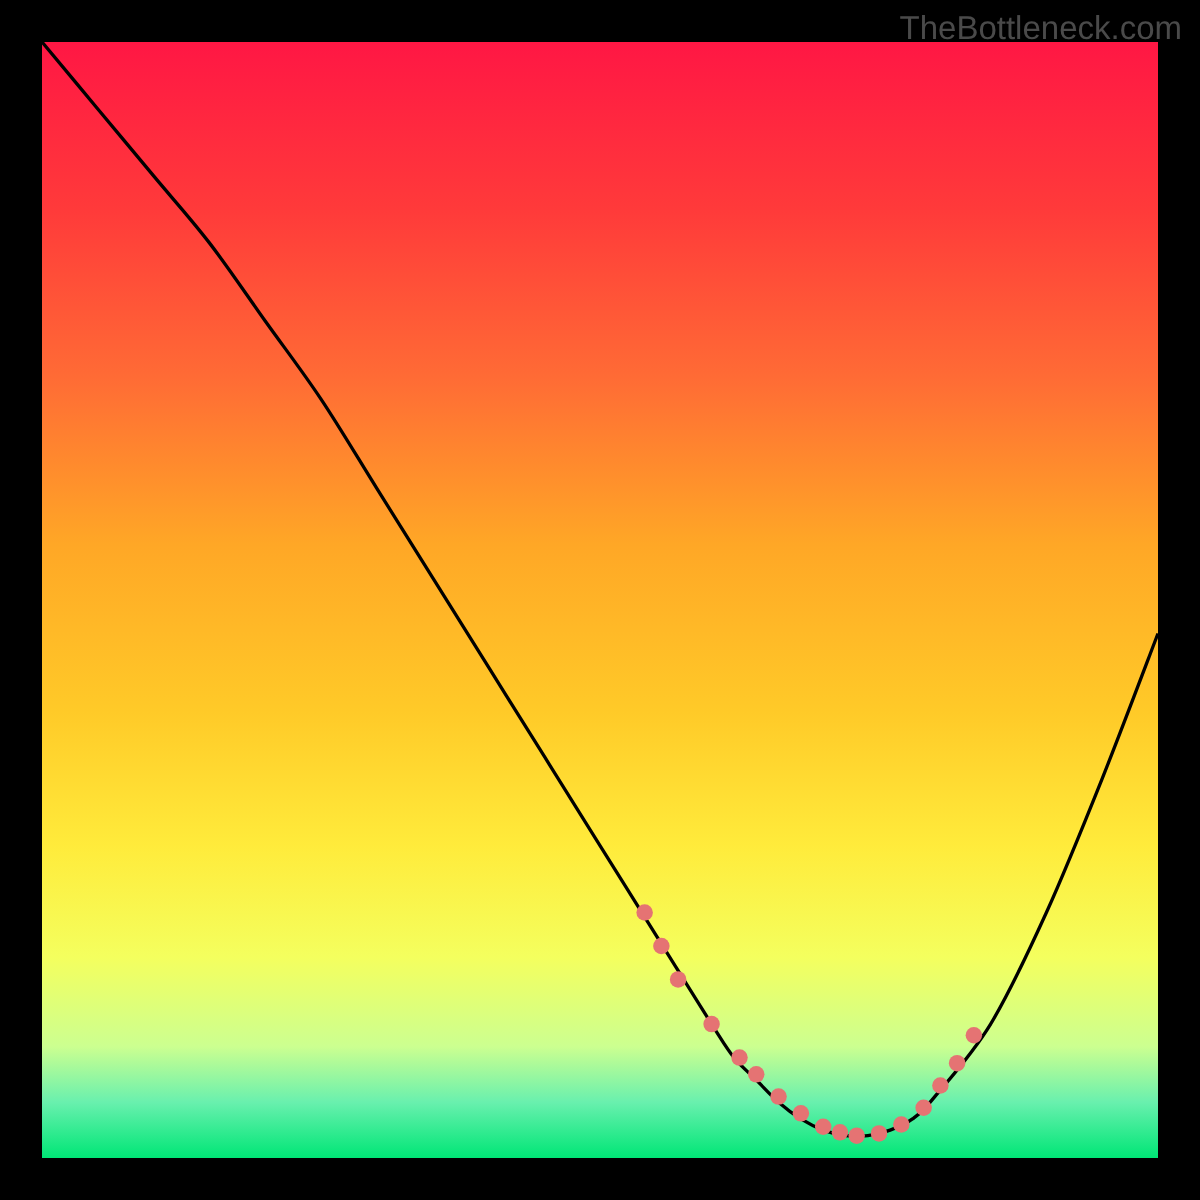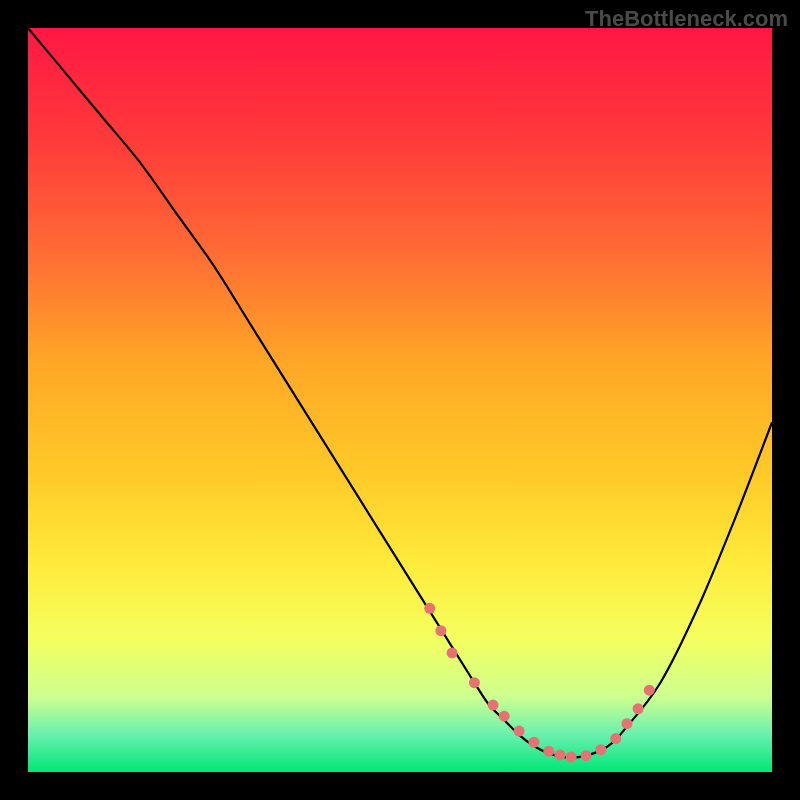--- a/index.html
+++ b/index.html
@@ -1,17 +1,17 @@
 <!DOCTYPE html>
 <html><head>
   <meta charset="utf-8">
   <style>
     * { margin: 0; padding: 0; box-sizing: border-box; }
     body { width: 800px; height: 800px; background: #000; position: relative; font-family: Arial, sans-serif; }
-    .watermark { position: absolute; top: 6px; right: 12px; color: #4a4a4a; font-size: 22px; font-weight: 700; z-index: 10; }
+    .watermark { position: absolute; top: 6px; right: 12px; color: #4a4a4a; font-size: 22px; font-weight: 400; z-index: 10; }
     .chart-container { position: absolute; top: 28px; left: 28px; width: 744px; height: 744px; }
     .gradient-bg { position: absolute; top: 0; left: 0; width: 100%; height: 100%; }
     svg.curve { position: absolute; top: 0; left: 0; width: 100%; height: 100%; }
   </style>
 </head>
 <body>
 
 <div class="watermark">TheBottleneck.com</div>
 
 <div class="chart-container">

